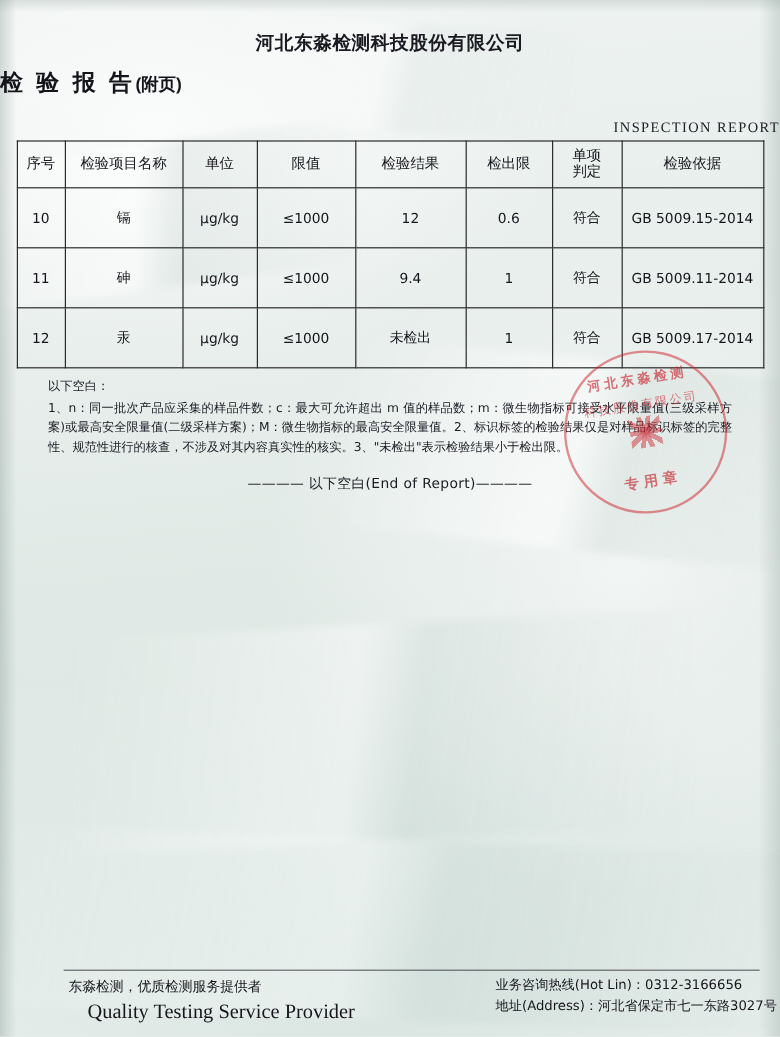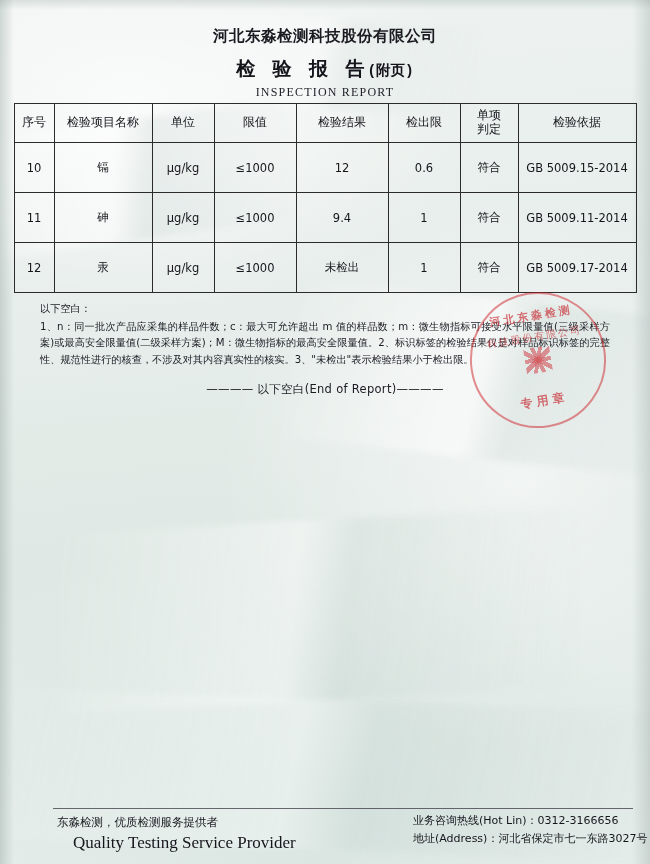--- a/index.html
+++ b/index.html
@@ -46,37 +46,37 @@
   .company-name {
     text-align: center;
     font-size: 15.5px;
     font-weight: bold;
     letter-spacing: 0.5px;
     color: #1a1a20;
     margin-top: 26px;
     font-family: "DejaVu Sans", "Liberation Sans", sans-serif;
   }
   .report-title {
-    text-align: center;
+    text-align: left;
     font-size: 19px;
     font-weight: bold;
     color: #14141a;
     margin-top: 9px;
     letter-spacing: 3px;
-    font-family: Liberation Mono, monospace;
+    font-family: Liberation Sans, sans-serif;
   }
   .report-title .suffix {
     font-size: 14.5px;
     letter-spacing: 0;
   }
   .report-title-en {
-    text-align: center;
+    text-align: right;
     font-size: 12px;
     color: #22222a;
-    margin-top: 3px;
+    margin-top: 17px;
     letter-spacing: 1.2px;
     font-family: "Liberation Serif", serif;
   }
 
   .meta-row {
     display: flex;
     justify-content: space-between;
     align-items: flex-end;
     margin: 10px 26px 4px 40px;
     font-size: 12.5px;

